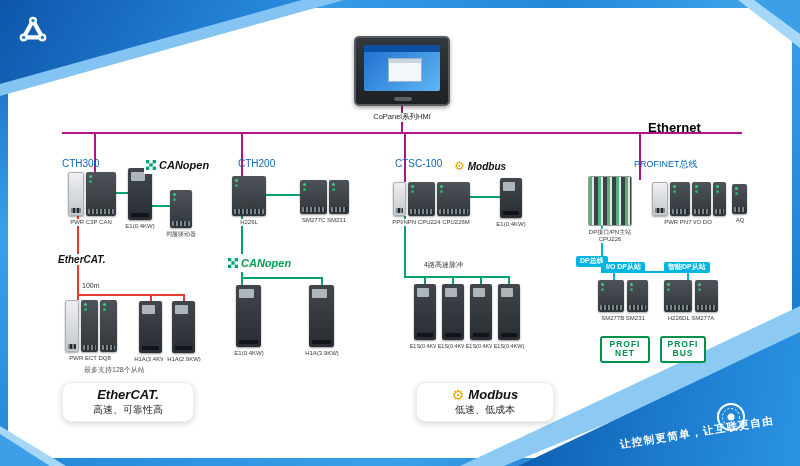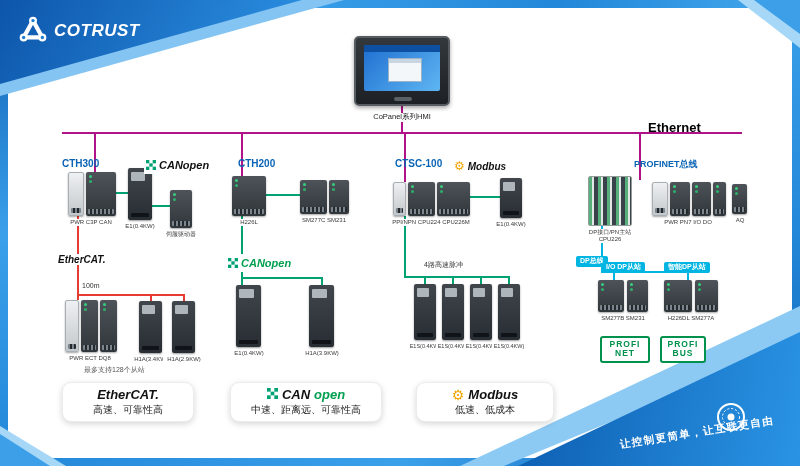--- a/index.html
+++ b/index.html
@@ -16,21 +16,21 @@
   .tri{position:absolute;z-index:4}
   
   .line{position:absolute;z-index:5}
   .vl{width:2px}.hl{height:2px}
   .magenta{background:#b01287}
   .green{background:#00a173}
   .red{background:#e63b33}
   .cyan{background:#00b5e2}
   
   .lbl{position:absolute;font-size:6px;color:#3a3a3a;text-align:center;line-height:1.15;white-space:nowrap;z-index:7;background:#fff}
-  .blue-title{position:absolute;font-weight:700;color:#0a64b4;font-size:10px;white-space:nowrap;z-index:7}
+  .blue-title{position:absolute;font-weight:400;color:#0a64b4;font-size:10px;white-space:nowrap;z-index:7}
   .note{position:absolute;font-size:7px;color:#555;white-space:nowrap;z-index:7;background:#fff}
   
   .dev{position:absolute;border-radius:2px;background:linear-gradient(180deg,#4d5358,#31363b);box-shadow:0 1px 2px rgba(0,0,0,.35);z-index:6}
   .dev::before{content:"";position:absolute;left:3px;top:3px;width:3px;height:3px;border-radius:50%;background:#35d07f;box-shadow:0 5px 0 #2bb06c}
   .dev::after{content:"";position:absolute;left:2px;right:2px;bottom:2px;height:5px;background:repeating-linear-gradient(90deg,#7d868e 0 2px,#24292e 2px 4px);border-radius:1px}
   .dev.light{background:linear-gradient(180deg,#eef0f1,#c3c8cc);border:1px solid #a8aeb3}
   .dev.light::before{display:none}
   .drive{position:absolute;border-radius:2px;background:linear-gradient(180deg,#41464c,#282d33);box-shadow:0 1px 2px rgba(0,0,0,.4);z-index:6}
   .drive::before{content:"";position:absolute;left:3px;top:4px;right:7px;height:9px;background:#aeb6bc;border-radius:1px}
   .drive::after{content:"";position:absolute;left:3px;right:3px;bottom:3px;height:4px;background:#101418;border-radius:1px}
@@ -81,21 +81,20 @@
       <svg width="30" height="30" viewBox="0 0 32 32">
         <path d="M16 7 L26 25 L6 25 Z" fill="none" stroke="#fff" stroke-width="4.5" stroke-linejoin="round"></path>
         <circle cx="16" cy="7" r="4.2" fill="#fff"></circle>
           <circle cx="6" cy="25" r="4.2" fill="#fff"></circle>
           <circle cx="26" cy="25" r="4.2" fill="#fff"></circle>
         <circle cx="16" cy="7" r="1.8" fill="#1a7fd4"></circle>
           <circle cx="6" cy="25" r="1.8" fill="#1a7fd4"></circle>
           <circle cx="26" cy="25" r="1.8" fill="#1a7fd4"></circle>
       </svg>
     </span>
-    <span class="name">COTRUST</span>
   </div>
 
   <div class="hmi" style="left:354px;top:36px;width:96px;height:70px">
     <div class="hmi-screen"></div>
   </div>
   <div class="line vl magenta" style="left:401px;top:106px;height:27px"></div>
   <div class="lbl" style="left:354px;top:113px;width:96px;font-size:7.5px;color:#222">CoPanel系列HMI</div>
 
   <div class="line hl magenta" style="left:62px;top:132px;width:680px"></div>
   <div class="abs" style="left:648px;top:120px;font-size:13px;font-weight:700;color:#000;z-index:7">Ethernet</div>
@@ -227,34 +226,20 @@
     <div>PROFI</div>
     <div>BUS</div>
   </div>
 
   <div class="card" style="left:62px;top:382px;width:132px;height:40px">
     <div class="logo-row">
         <span class="ec-txt">EtherCAT.</span>
       </div>
     <div class="desc">高速、可靠性高</div>
   </div>
-  <div class="card" style="left:230px;top:382px;width:152px;height:40px">
-    <div class="logo-row">
-      <span><svg width="11" height="11" viewBox="0 0 12 12">
-            <rect width="4" height="4" fill="#00a173"></rect>
-            <rect x="8" width="4" height="4" fill="#00a173"></rect>
-            <rect x="4" y="4" width="4" height="4" fill="#00a173"></rect>
-            <rect y="8" width="4" height="4" fill="#00a173"></rect>
-            <rect x="8" y="8" width="4" height="4" fill="#00a173"></rect>
-          </svg></span>
-      <span>CAN</span>
-        <span style="color:#00a050">open</span>
-    </div>
-    <div class="desc">中速、距离远、可靠性高</div>
-  </div>
   <div class="card" style="left:416px;top:382px;width:138px;height:40px">
     <div class="logo-row">
         <span class="gear" style="font-size:14px">⚙</span>
         <span>Modbus</span>
       </div>
     <div class="desc">低速、低成本</div>
   </div>
 
   <div class="emblem">
     <svg width="30" height="30" viewBox="0 0 30 30">

